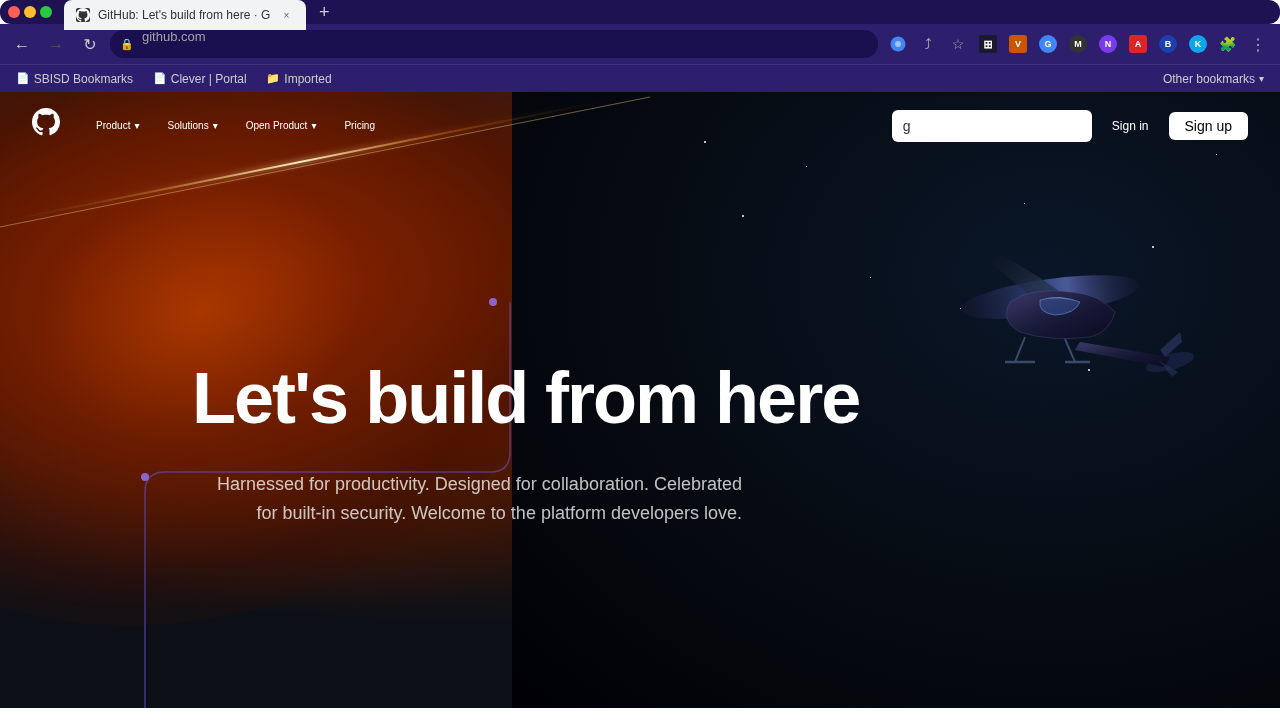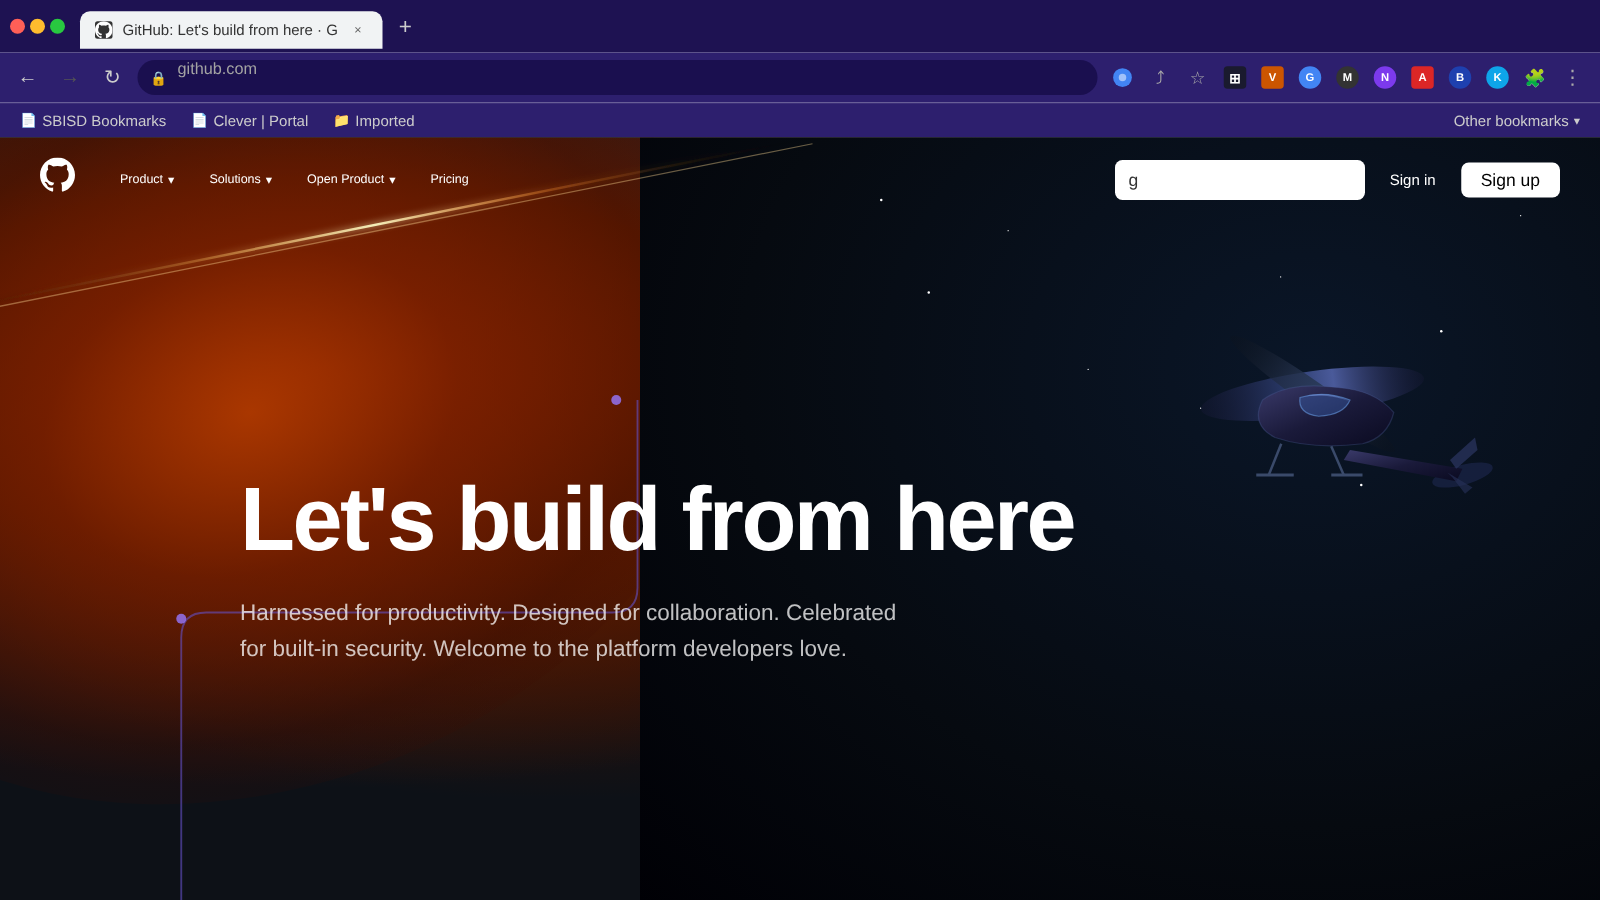--- a/index.html
+++ b/index.html
@@ -2,24 +2,25 @@
 <html><head>
   <meta charset="utf-8">
   <style>
     * { margin: 0; padding: 0; box-sizing: border-box; }
     body { width: 1280px; height: 720px; overflow: hidden; font-family: -apple-system, BlinkMacSystemFont, 'Segoe UI', sans-serif; }
 
     
     .tab-bar {
       display: flex;
       align-items: center;
-      height: 42px;
+      height: 24px;
       padding: 0 8px;
       background: #1e1252;
       gap: 4px;
+      border-radius: 11px;
     }
     .browser-controls-left {
       display: flex;
       align-items: center;
       gap: 4px;
       margin-right: 8px;
     }
     .window-btn {
       width: 12px; height: 12px; border-radius: 50%; border: none; cursor: pointer;
     }
@@ -307,23 +308,24 @@
       font-size: 72px;
       font-weight: 800;
       color: white;
       line-height: 1.1;
       letter-spacing: -2px;
       max-width: 800px;
     }
     .hero-subtitle {
       font-size: 18px;
       color: rgba(255,255,255,0.75);
-      margin-top: 20px;
+      margin-top: 32px;
       max-width: 550px;
       line-height: 1.6;
+      text-align: right;
     }
   </style>
 </head>
 <body>
 
 <div>
 
   <div class="tab-bar">
     <div class="browser-controls-left">
       <button class="window-btn win-close"></button>

